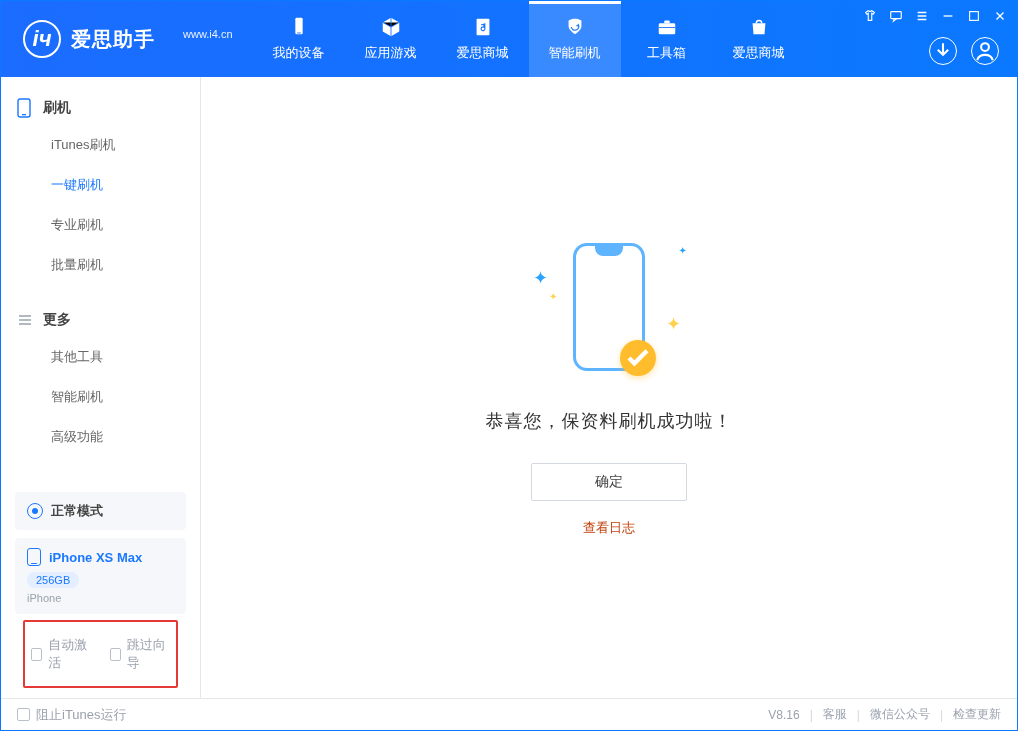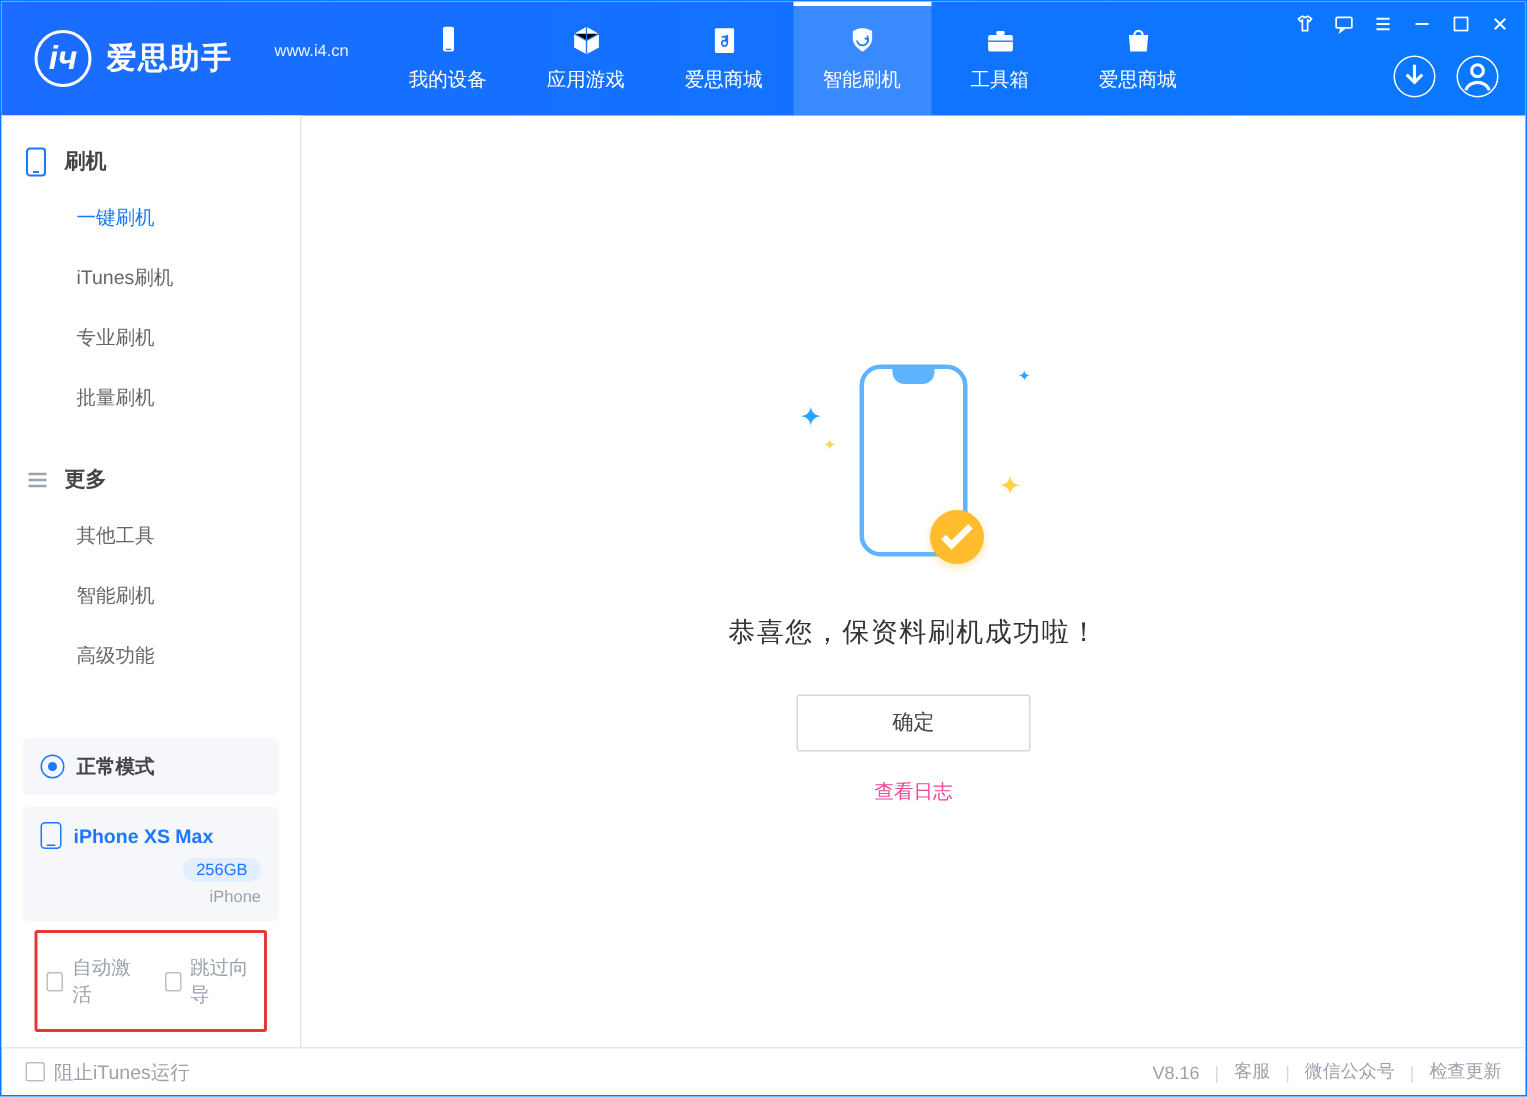--- a/index.html
+++ b/index.html
@@ -130,21 +130,20 @@
   }
   .side-item.active { color:#1b78ff; }
   .side-bottom {
     padding: 10px 14px 10px 14px;
   }
   .card {
     background: #f5f7fa;
     border-radius: 4px;
     padding: 10px 12px;
     margin-top: 8px;
-    text-align: right;
   }
   .card .row1 { display:flex; align-items:center; gap:8px; color:#444; font-weight:600; font-size:13px; }
   .card .row1 .dot { width:16px; height:16px; border-radius:50%; border:1.5px solid #1b78ff; position:relative; display:flex; align-items:center; justify-content:center; }
   .card .row1 .dot::after { content:""; width:6px; height:6px; border-radius:50%; background:#1b78ff; }
   .card2 .devname { color:#1b78ff; font-weight:600; font-size:13px; }
   .card2 .badge { background:#e3efff; color:#1b78ff; border-radius:10px; font-size:11px; padding:2px 9px; display:inline-block; margin-top:6px; }
   .card2 .sub { color:#9aa2ad; font-size:11px; margin-top:4px; }
   .card2 .picon { width:14px; height:18px; border:1.5px solid #1b78ff; border-radius:3px; position:relative; }
   .card2 .picon::after { content:""; position:absolute; bottom:1px; left:50%; transform:translateX(-50%); width:6px; height:1.5px; background:#1b78ff; border-radius:1px;}
   .side-checks {
@@ -192,21 +191,21 @@
   .check-badge svg { stroke:#fff; }
   .success-text { font-size: 18px; color:#333; letter-spacing:1px; margin-bottom: 30px; }
   .ok-btn {
     width: 156px; height: 38px;
     border:1px solid #d4d9e0; background:#fff; color:#444;
     font-size:14px; cursor:pointer;
     display:flex; align-items:center; justify-content:center;
     border-radius:2px;
     margin-bottom: 18px;
   }
-  .view-log { color:#ec4899; font-size:13px; cursor:pointer; text-decoration: underline; text-decoration-color: transparent; }
+  .view-log { color:#c2410c; font-size:13px; cursor:pointer; text-decoration: underline; text-decoration-color: transparent; }
   
   .statusbar {
     height: 32px;
     border-top: 1px solid #e5e7eb;
     display: flex;
     align-items: center;
     padding: 0 16px;
     font-size: 12px;
     color: #9aa2ad;
     gap: 14px;
@@ -342,22 +341,22 @@
       <div class="side-top">
         <div class="side-section-title">
           <span class="sicon">
             <svg viewBox="0 0 16 20">
                 <rect x="1" y="1" width="12" height="18" rx="2" fill="none" stroke="#1b78ff" stroke-width="1.4"></rect>
                 <rect x="5" y="16" width="4" height="1.3" fill="#1b78ff"></rect>
               </svg>
           </span>
           <span>刷机</span>
         </div>
+        <div class="side-item">iTunes刷机</div>
         <div class="side-item active">一键刷机</div>
-        <div class="side-item">iTunes刷机</div>
         <div class="side-item">专业刷机</div>
         <div class="side-item">批量刷机</div>
 
         <div class="side-section-title" style="margin-top:18px;align-items:center;">
           <span class="sicon">
             <svg viewBox="0 0 16 16">
                 <path d="M2 4h12M2 8h12M2 12h12" stroke="#9aa2ad" stroke-width="1.6"></path>
               </svg>
           </span>
           <span>更多</span>

